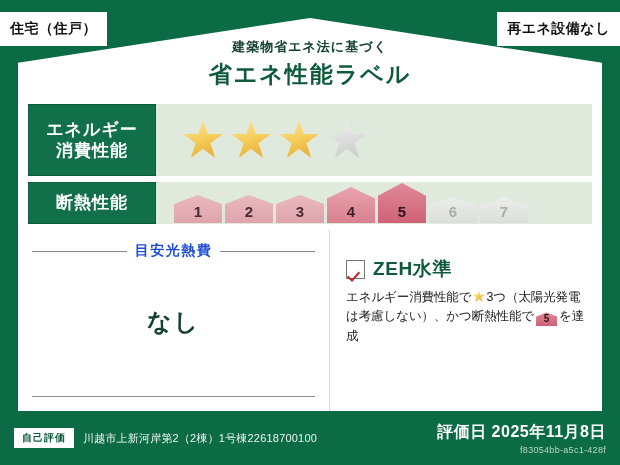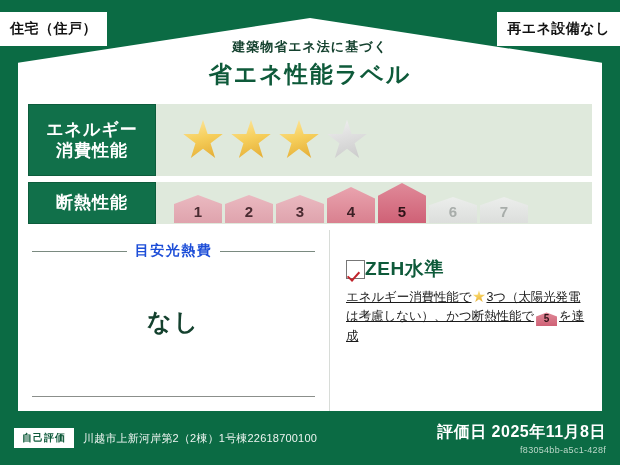--- a/index.html
+++ b/index.html
@@ -94,34 +94,33 @@
     font-size:14px;font-weight:700;color:#1d4ed8;letter-spacing:1.5px;white-space:nowrap;
   }
   .util-value{
     flex:1;display:flex;align-items:center;justify-content:center;
     font-size:24px;font-weight:700;color:#14412e;letter-spacing:2px;
     padding-bottom:12px;
   }
   .util-rule-bottom{height:1px;background:#8b8f8b;margin-bottom:14px;}
 
   
-  .zeh-head{display:flex;align-items:center;gap:0;}
+  .zeh-head{display:flex;align-items:center;gap:8px;}
   .checkbox{
     width:19px;height:19px;border:1.5px solid #777;background:#fff;
     position:relative;flex:0 0 19px;box-sizing:border-box;
   }
   .checkbox::after{
     content:"";position:absolute;left:3px;top:8px;width:5px;height:10px;
     border:solid #c0232b;border-width:0 2.6px 2.6px 0;transform:rotate(42deg);
   }
   .zeh-title{font-size:19px;font-weight:700;color:#0e5a3a;letter-spacing:.6px;}
   .zeh-desc{
     margin-top:6px;font-size:12.5px;line-height:1.55;color:#1b1b1b;
     letter-spacing:-.1px;
-    text-decoration:underline;
   }
   .mini-star{
     display:inline-block;width:13px;height:13px;vertical-align:-2px;margin:0 1px;
     background:linear-gradient(165deg,#fde9a8 0%,#f6cf5c 45%,#e0a52c 100%);
     clip-path:polygon(50% 2%,61% 36%,97% 36%,68% 58%,79% 93%,50% 71%,21% 93%,32% 58%,3% 36%,39% 36%);
   }
   .mini-chip{
     display:inline-block;min-width:17px;height:14px;line-height:14px;text-align:center;
     background:linear-gradient(180deg,#e08a99 0%,#cf6176 100%);color:#2e1317;
     font-size:10px;font-weight:700;vertical-align:-2px;margin:0 2px;

